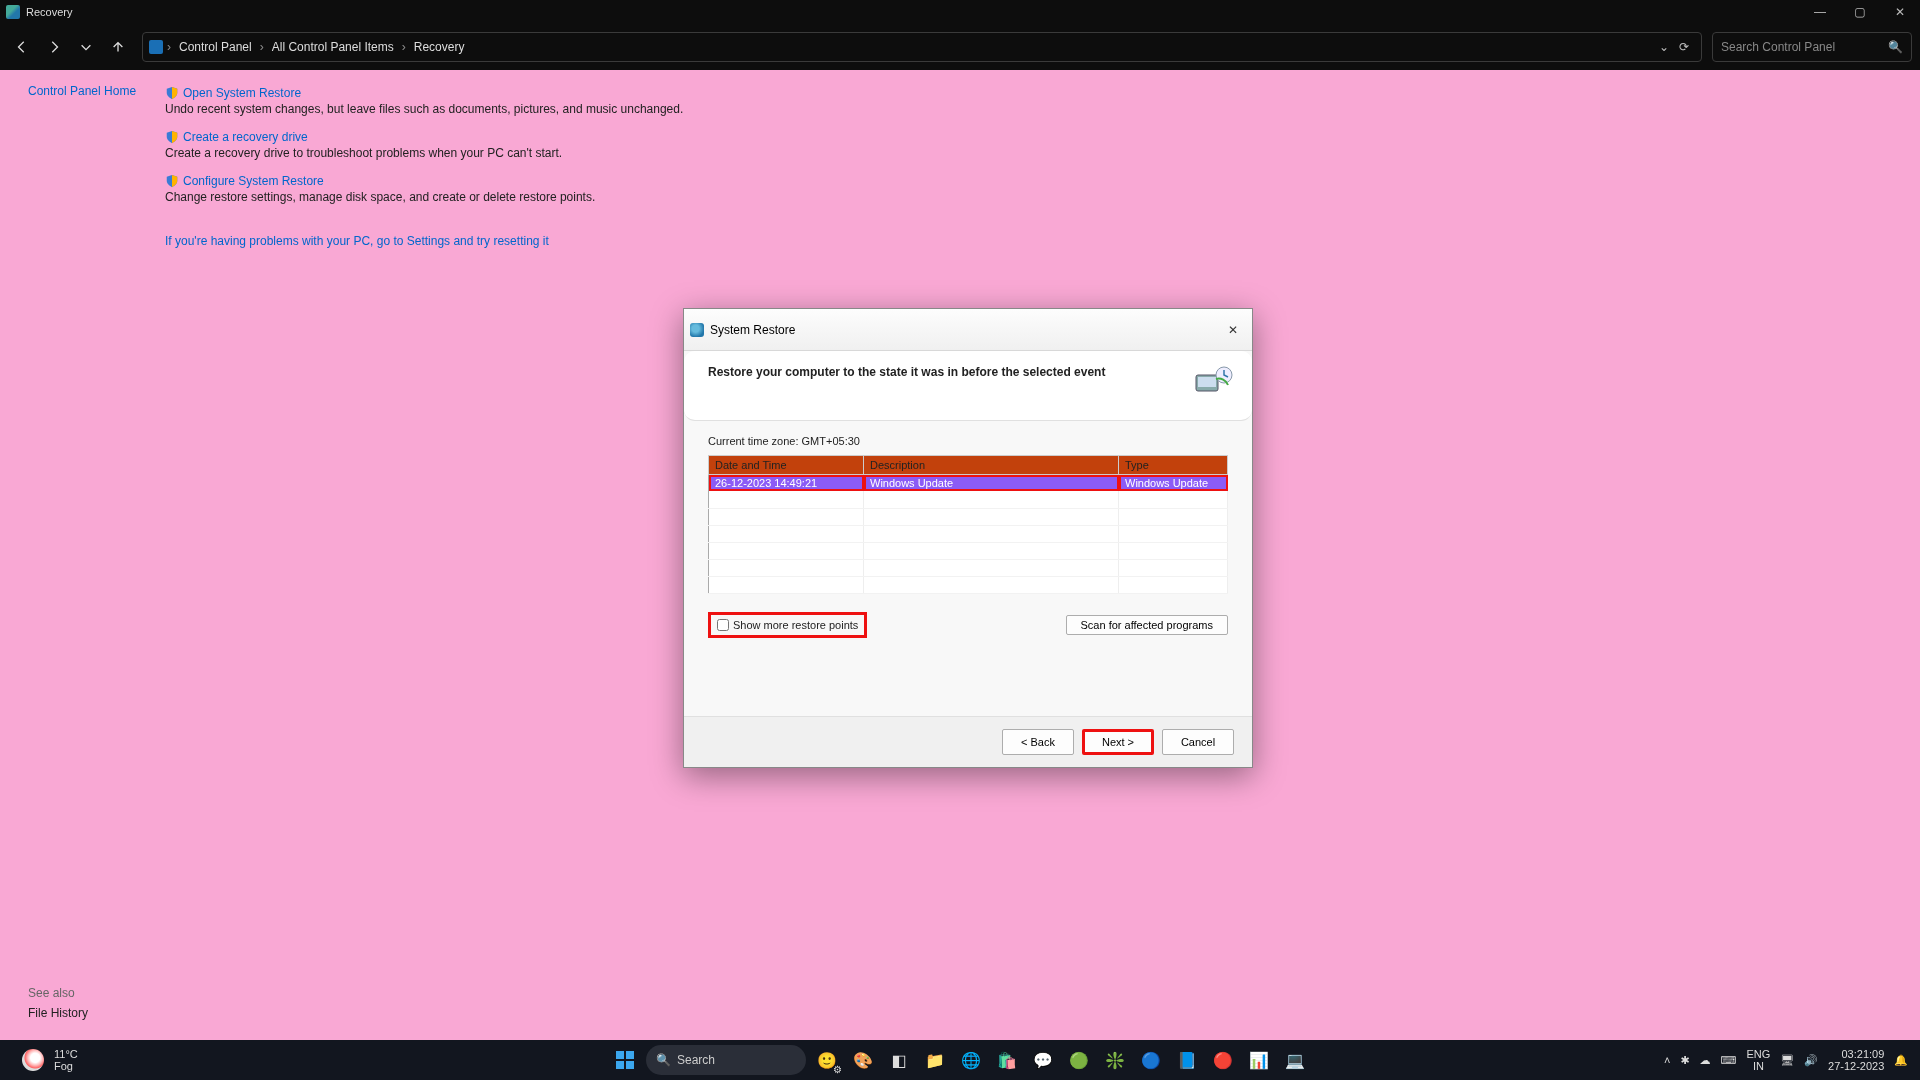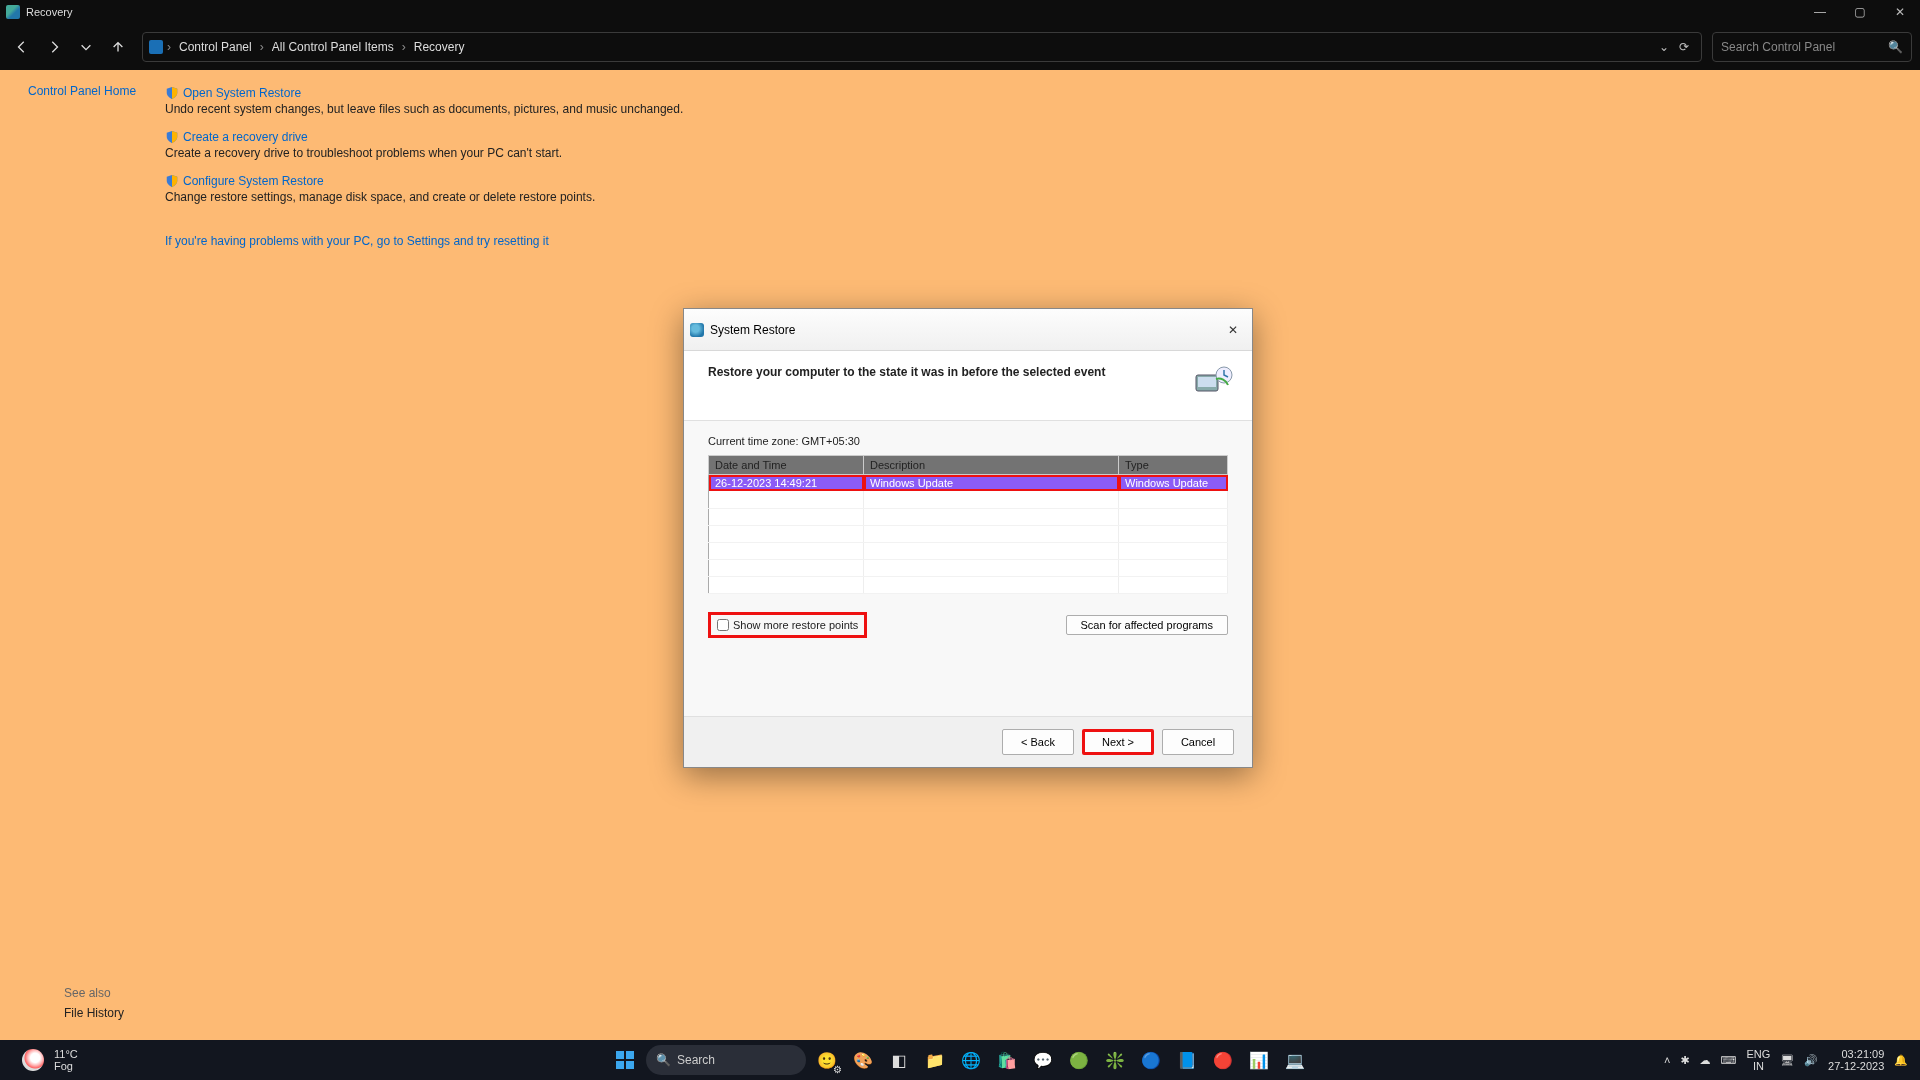--- a/index.html
+++ b/index.html
@@ -18,51 +18,51 @@
 .nav-btn svg { width: 14px; height: 14px; }
 .addr-bar { flex: 1; height: 30px; border: 1px solid #3a3a3a; background: #0d0d0d; border-radius: 4px; display: flex; align-items: center; padding: 0 6px; color: #ddd; font-size: 12px; gap: 4px; margin: 0 6px; }
 .addr-bar .seg { padding: 2px 4px; }
 .addr-bar .chev { opacity: .6; }
 .addr-bar .tail { margin-left: auto; display: flex; gap: 10px; align-items: center; padding-right: 6px; color: #bbb; }
 .cp-icon { width: 14px; height: 14px; background: #1a6fb5; border-radius: 2px; display:inline-block; }
 .search-bar { width: 200px; height: 30px; border: 1px solid #3a3a3a; background: #0d0d0d; border-radius: 4px; display: flex; align-items: center; padding: 0 8px; color: #888; font-size: 12px; }
 .search-bar .mag { margin-left: auto; color: #aaa; }
 
 
-.content { position: absolute; top: 70px; left: 0; right: 0; bottom: 40px; background: #fdba74; display: flex; justify-content: space-between; }
+.content { position: absolute; top: 70px; left: 0; right: 0; bottom: 40px; background: #f9a8d4; display: flex; justify-content: space-between; }
 .sidebar { width: 165px; padding: 14px 0 14px 28px; font-size: 12px; }
 .sidebar a { color: #0066cc; text-decoration: none; }
 .main { flex: 1; padding: 16px 0 0 0; position: relative; }
 .main h1 { color: #003b8e; font-size: 15px; font-weight: 600; margin-bottom: 20px; }
 .tool-item { margin-bottom: 14px; font-size: 12px; }
 .tool-item .link-row { display: flex; align-items: center; gap: 4px; }
 .tool-item a { color: #0066cc; text-decoration: none; }
 .tool-item .desc { color: #222; margin-top: 2px; }
 .shield-icon { width: 14px; height: 14px; display: inline-block; }
 .shield-icon svg { width:14px; height:14px; }
 .settings-link { color: #0066cc; font-size: 12px; text-decoration: none; display: inline-block; margin-top: 16px; }
 
-.see-also { position: absolute; left: 28px; bottom: 20px; font-size: 12px; margin-left: 36px; }
+.see-also { position: absolute; left: 28px; bottom: 20px; font-size: 12px; }
 .see-also .hdr { color: #666; margin-bottom: 6px; }
 .see-also a { color: #222; text-decoration: none; }
 
 .help-icon { position: absolute; right: 8px; top: 74px; width: 16px; height: 16px; background: #0078d7; color: #fff; border-radius: 50%; font-size: 11px; display: flex; align-items: center; justify-content: center; font-weight: bold; }
 
 
 .dialog { position: absolute; left: 683px; top: 308px; width: 570px; height: 460px; background: #f8f8f8; border: 1px solid #888; box-shadow: 0 8px 30px rgba(0,0,0,.4); display: flex; flex-direction: column; }
 .dlg-title { height: 42px; background: linear-gradient(#fdfdfd,#f0f0f0); border-bottom: 1px solid #d8d8d8; display: flex; align-items: center; padding: 0 0 0 6px; font-size: 12px; }
 .dlg-title .ico { width: 14px; height: 14px; margin-right: 6px; background: radial-gradient(circle at 40% 40%, #6bd 30%, #27a 70%); border-radius: 3px; }
 .dlg-title .close { margin-left: auto; width: 38px; height: 26px; display: flex; align-items: center; justify-content: center; font-size: 12px; color: #333; }
-.dlg-header { padding: 14px 18px 10px 24px; display: flex; align-items: flex-start; border-bottom: 1px solid #e0e0e0; min-height: 70px; background: #fff; }
+.dlg-header { padding: 14px 18px 10px 24px; display: flex; align-items: flex-start; border-bottom: 1px solid #e0e0e0; min-height: 70px; background: #fff; border-radius: 11px; }
 .dlg-header .txt { font-size: 12px; font-weight: 600; color: #222; }
 .dlg-header .hicon { margin-left: auto; width: 40px; height: 36px; }
 .dlg-body { padding: 14px 24px; font-size: 11px; color: #222; flex: 1; background: #f8f8f8; }
 .dlg-body .tz { margin-bottom: 8px; }
 .rptable { width: 100%; border: 1px solid #aaa; border-collapse: collapse; background: #fff; font-size: 11px; }
-.rptable th { background: #737373; border: 1px solid #ccc; padding: 3px 6px; text-align: left; font-weight: normal; position: relative; }
+.rptable th { background: #c2410c; border: 1px solid #ccc; padding: 3px 6px; text-align: left; font-weight: normal; position: relative; }
 .rptable td { border-right: 1px solid #eee; padding: 2px 6px; }
 .rptable tr.sel td { background: #8b5cf6; color: #fff; border-right: 1px solid #0a63c9; }
 .sel-outline td { outline: 2px solid #e11; outline-offset: -2px; }
 .rptable tbody tr.blank td { height: 17px; border-bottom: 1px solid #f2f2f2; }
 .below-table { display: flex; align-items: center; justify-content: space-between; margin-top: 18px; }
 .chk-wrap { font-size: 11px; display: flex; align-items: center; gap: 4px; padding: 4px 6px; border: 3px solid #e11; }
 .chk-wrap input { width: 12px; height: 12px; }
 .scan-btn { font-size: 11px; padding: 3px 14px; background: #fdfdfd; border: 1px solid #adadad; border-radius: 2px; }
 .dlg-footer { padding: 12px 18px; border-top: 1px solid #e0e0e0; display: flex; justify-content: flex-end; gap: 8px; background: #f0f0f0; }
 .dlg-footer button { font-size: 11px; padding: 4px 0; width: 72px; background: #fdfdfd; border: 1px solid #adadad; border-radius: 2px; }

